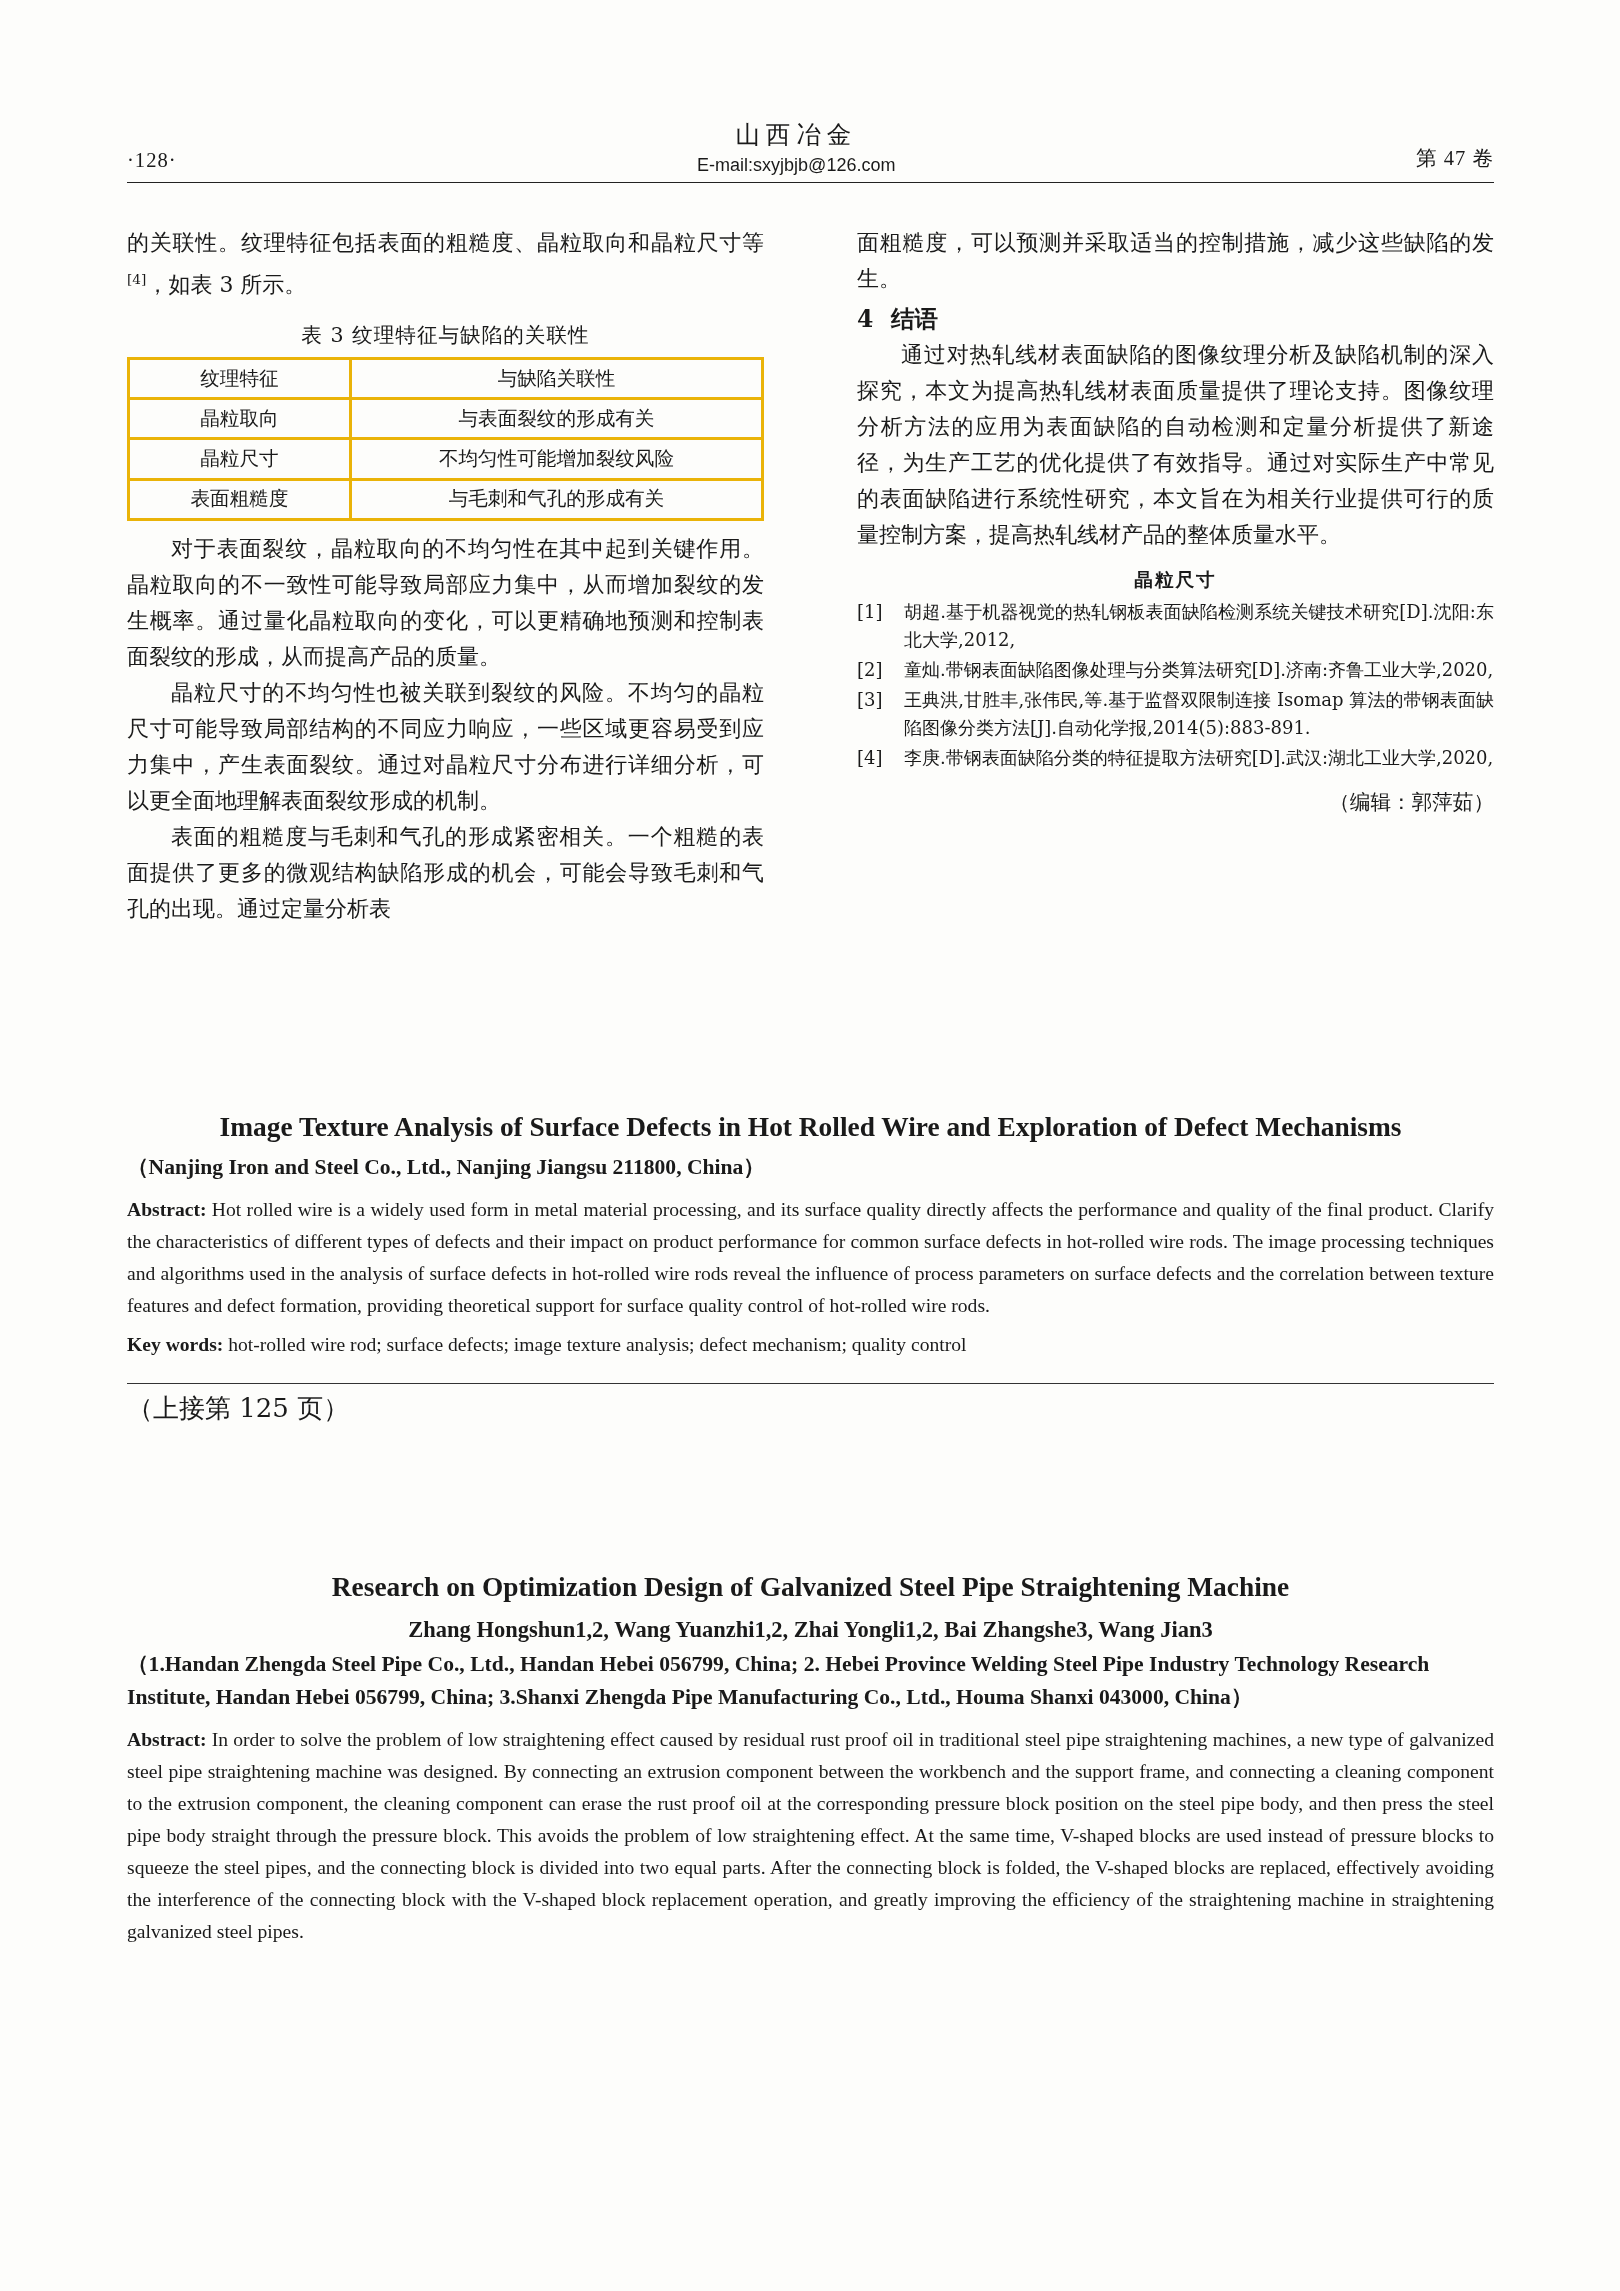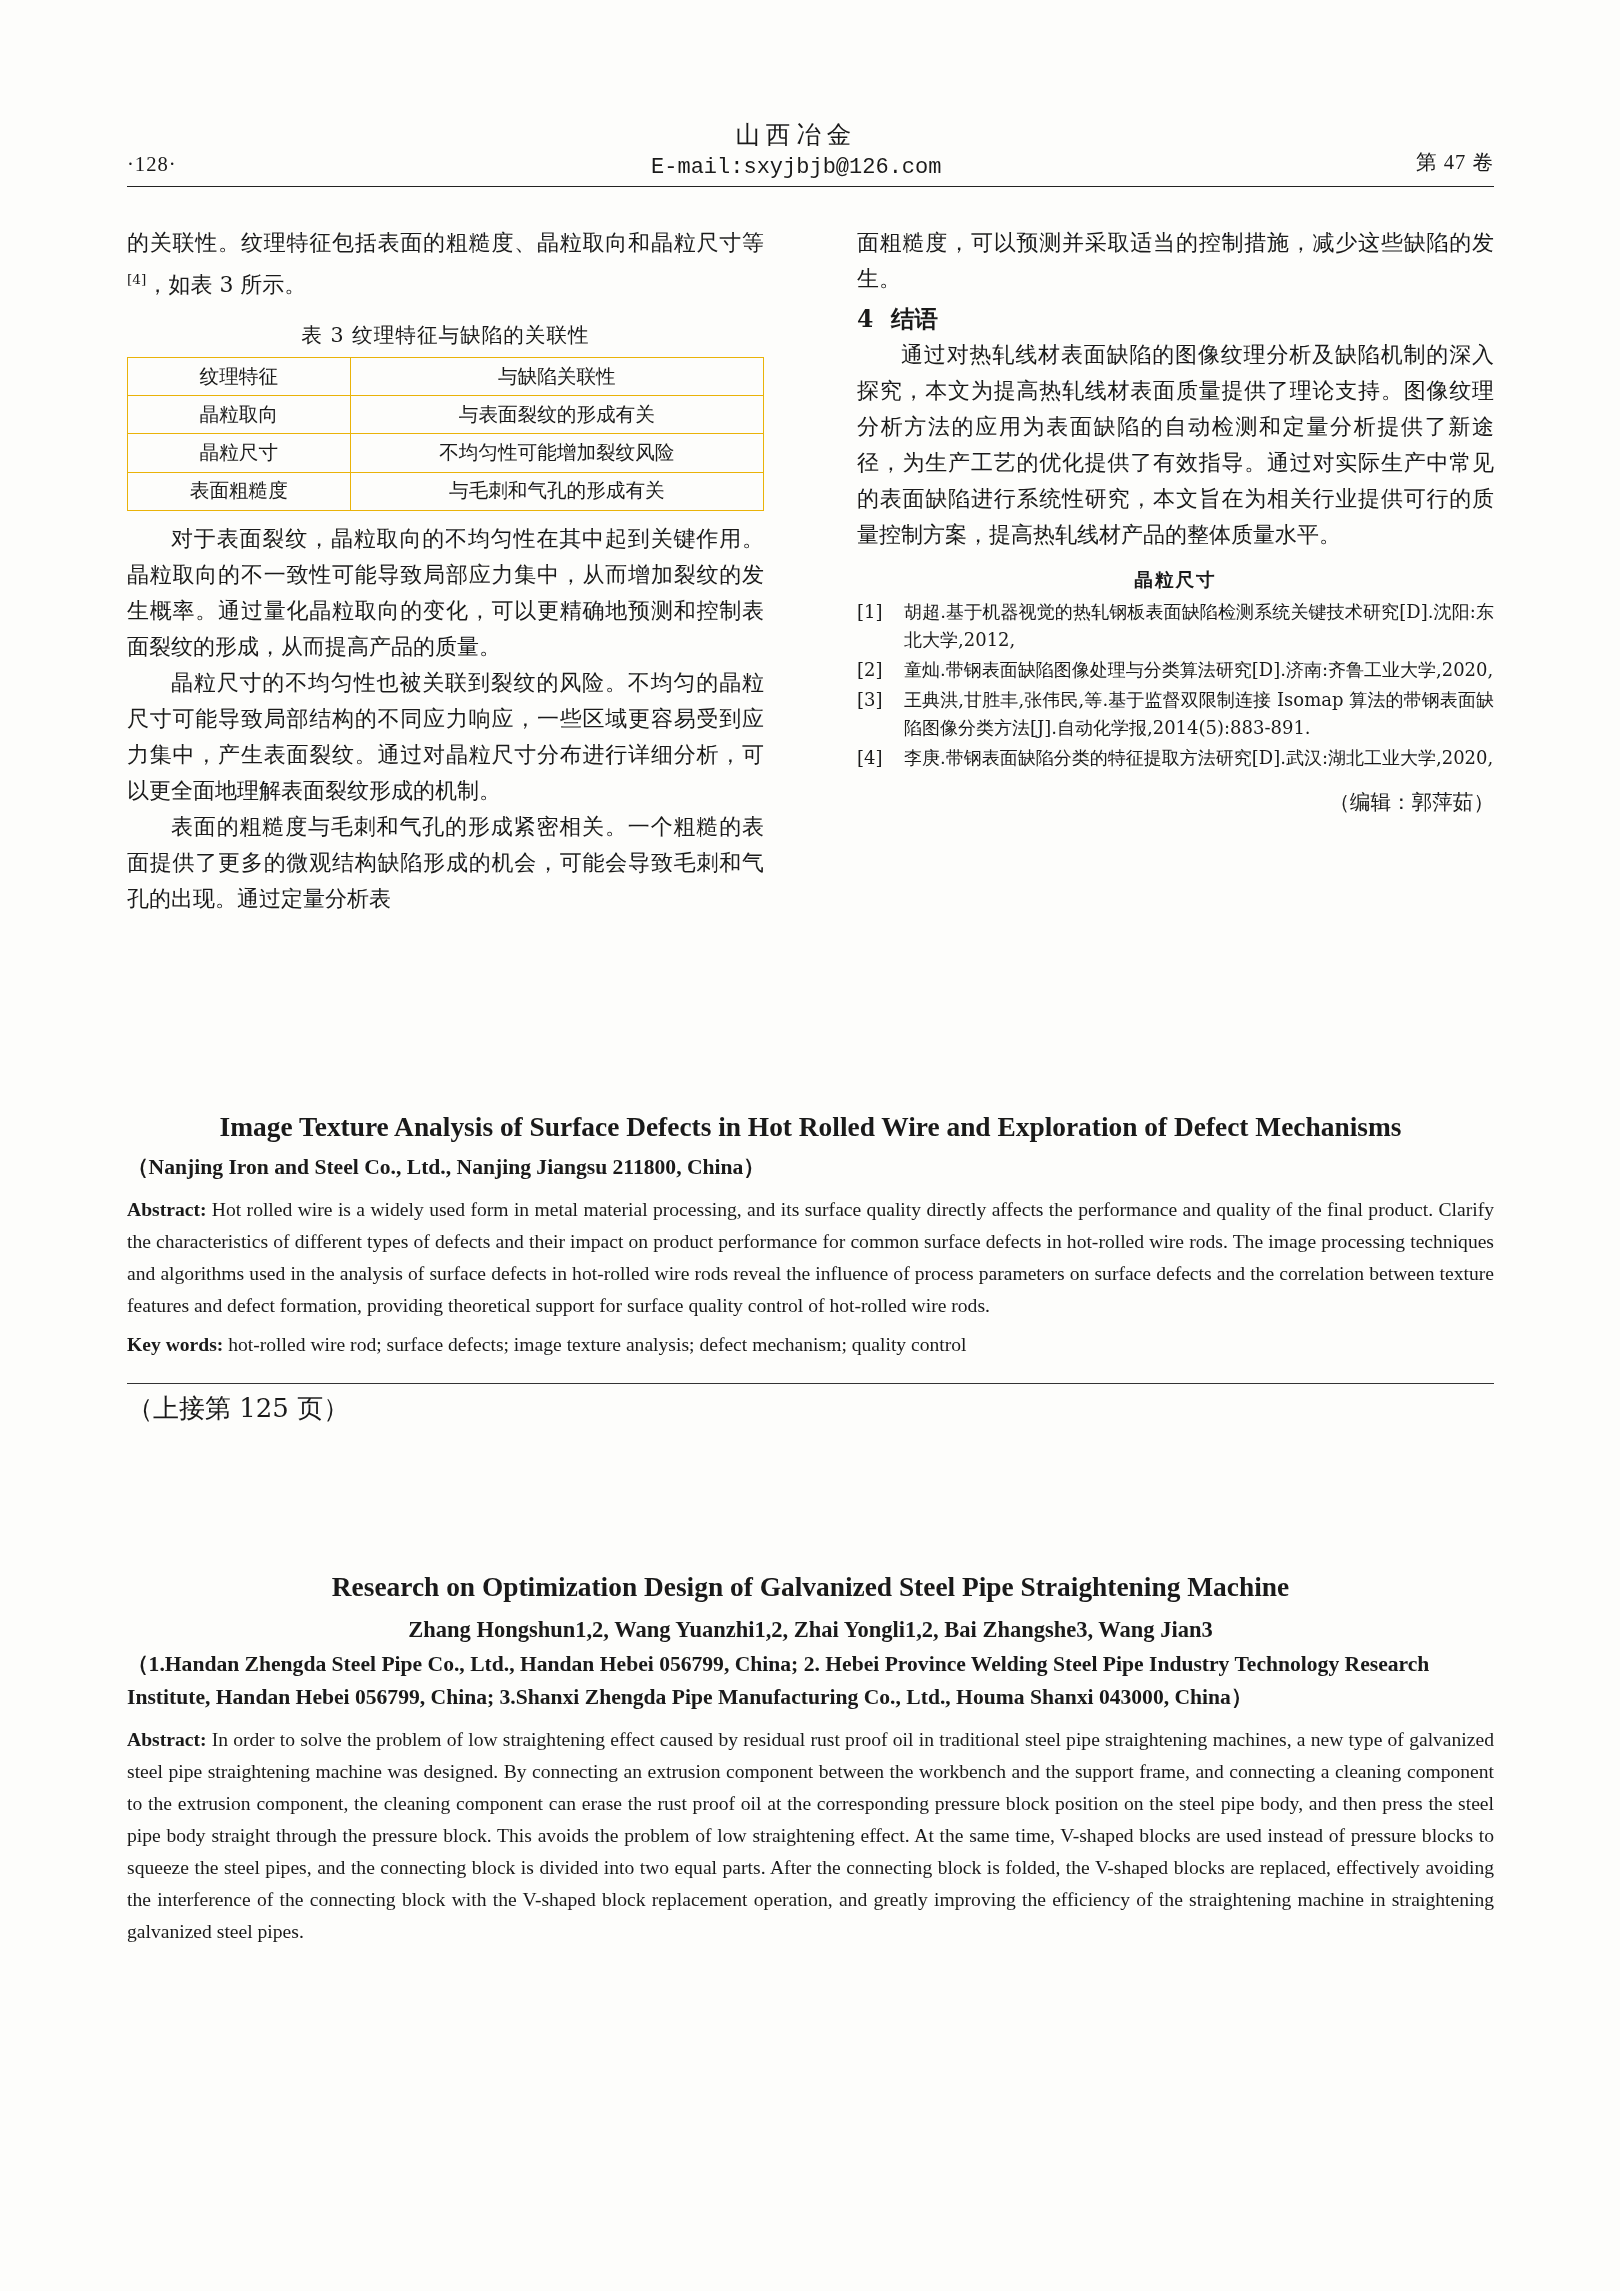--- a/index.html
+++ b/index.html
@@ -44,23 +44,23 @@
   .runhead .center {
     text-align: center;
     flex: 1;
   }
   .runhead .journal {
     font-size: 24.5px;
     letter-spacing: 5.9px;
     font-family: "DejaVu Serif", serif;
   }
   .runhead .email {
-    font-size: 22px;
+    font-size: 18px;
     margin-top: 3.9px;
-    font-family: Liberation Mono, monospace;
+    font-family: Liberation Sans, sans-serif;
   }
 
   
   .cols {
     position: absolute;
     left: 127px;
     top: 225px;
     width: 1367px;
     height: 882px;
   }
@@ -95,21 +95,21 @@
     margin: 17.6px 0 7.8px 0;
     letter-spacing: 1px;
   }
   table.tex {
     border-collapse: collapse;
     width: 100%;
     font-family: "DejaVu Serif", serif;
     font-size: 19.6px;
   }
   table.tex td {
-    border: 1px solid #eab308;
+    border: 3px solid #eab308;
     text-align: center;
     padding: 6.9px 3.9px;
     line-height: 23.5px;
   }
   table.tex tr td:first-child { width: 35%; }
 
   
   .sec-h {
     font-family: "DejaVu Serif", serif;
     font-weight: bold;

